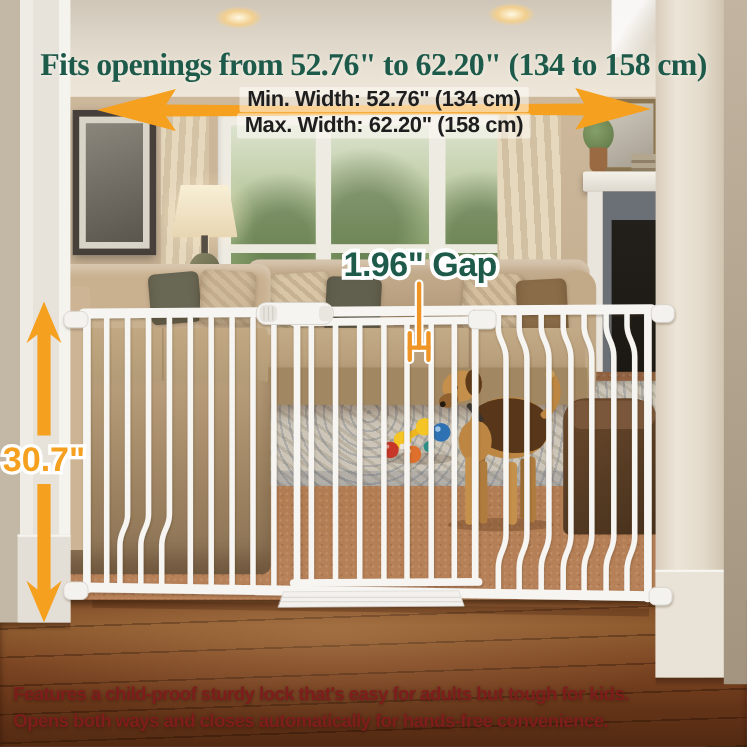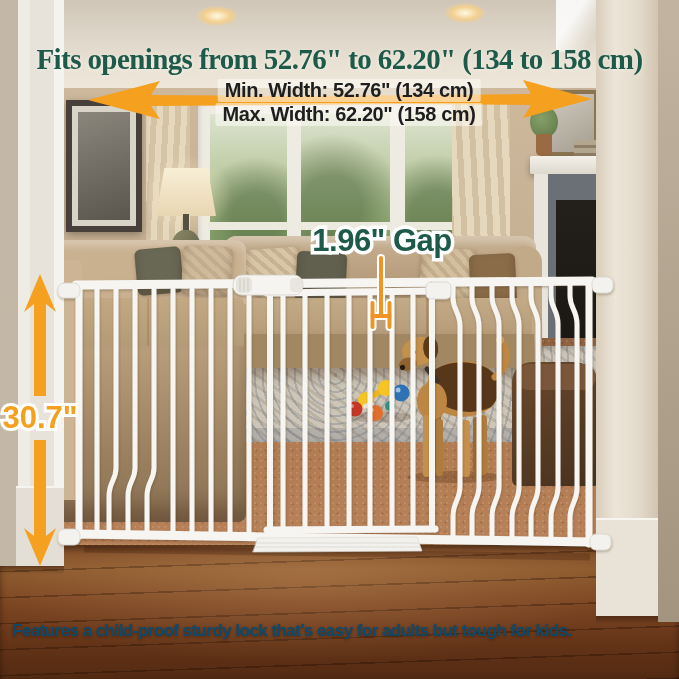--- a/index.html
+++ b/index.html
@@ -10,21 +10,21 @@
   .headline{position:absolute;top:43px;left:0;width:679px;text-align:center;
     font-family:"Liberation Serif",serif;font-weight:bold;font-size:29px;letter-spacing:-0.6px;
     color:var(--accent_green);text-shadow:0 1px 4px rgba(255,255,255,0.45);white-space:nowrap;}
   .mstrip{position:absolute;left:349px;transform:translateX(-50%);
     background:rgba(253,251,246,0.55);padding:0 7px;border-radius:2px;
     font-weight:bold;font-size:20px;letter-spacing:-0.4px;color:#1e1e1e;white-space:nowrap;}
   .f-title{position:absolute;left:12px;top:589px;font-family:"Liberation Serif",serif;
     font-weight:bold;font-size:26px;letter-spacing:-0.5px;color:var(--accent_green);
     text-shadow:0 1px 2px rgba(0,0,0,0.25);white-space:nowrap;}
   .f-line{position:absolute;left:12px;font-weight:bold;font-size:17px;letter-spacing:-0.55px;
-    color:#0c4a6e;text-shadow:0 1px 3px rgba(40,20,5,0.55);white-space:nowrap;}
+    color:#7f1d1d;text-shadow:0 1px 3px rgba(40,20,5,0.55);white-space:nowrap;}
   .svgtxt{font-family:"Liberation Sans",sans-serif;font-weight:bold;paint-order:stroke;stroke:#ffffff;}
   .gap-txt{font-size:31px;fill:var(--accent_green);stroke-width:7px;letter-spacing:-0.5px;}
   .h30-txt{font-size:31px;fill:var(--accent_orange);stroke-width:6px;}
   .orange-fill{fill:var(--accent_orange);}
   .pillow{position:absolute;border-radius:6px;box-shadow:inset 0 -6px 10px rgba(60,35,15,0.3),0 2px 4px rgba(60,35,15,0.25);}
   svg.layer{position:absolute;left:0;top:0;pointer-events:none;}
 </style>
 </head>
 <body>
 
@@ -247,14 +247,15 @@
     </g>
     <text x="382" y="251" text-anchor="middle" class="svgtxt gap-txt">1.96" Gap</text>
     <text x="40" y="428" text-anchor="middle" class="svgtxt h30-txt">30.7"</text>
   </svg>
 
   <div class="headline">Fits openings from 52.76" to 62.20" (134 to 158 cm)</div>
   <div class="mstrip" style="top:79px;">Min. Width: 52.76" (134 cm)</div>
   <div class="mstrip" style="top:103px;">Max. Width: 62.20" (158 cm)</div>
 
   <div class="f-line" style="top:621px;">Features a child-proof sturdy lock that's easy for adults but tough for kids.</div>
+  <div class="f-line" style="top:646px;">Opens both ways and closes automatically for hands-free convenience.</div>
 
 </div>
 
 </body></html>

